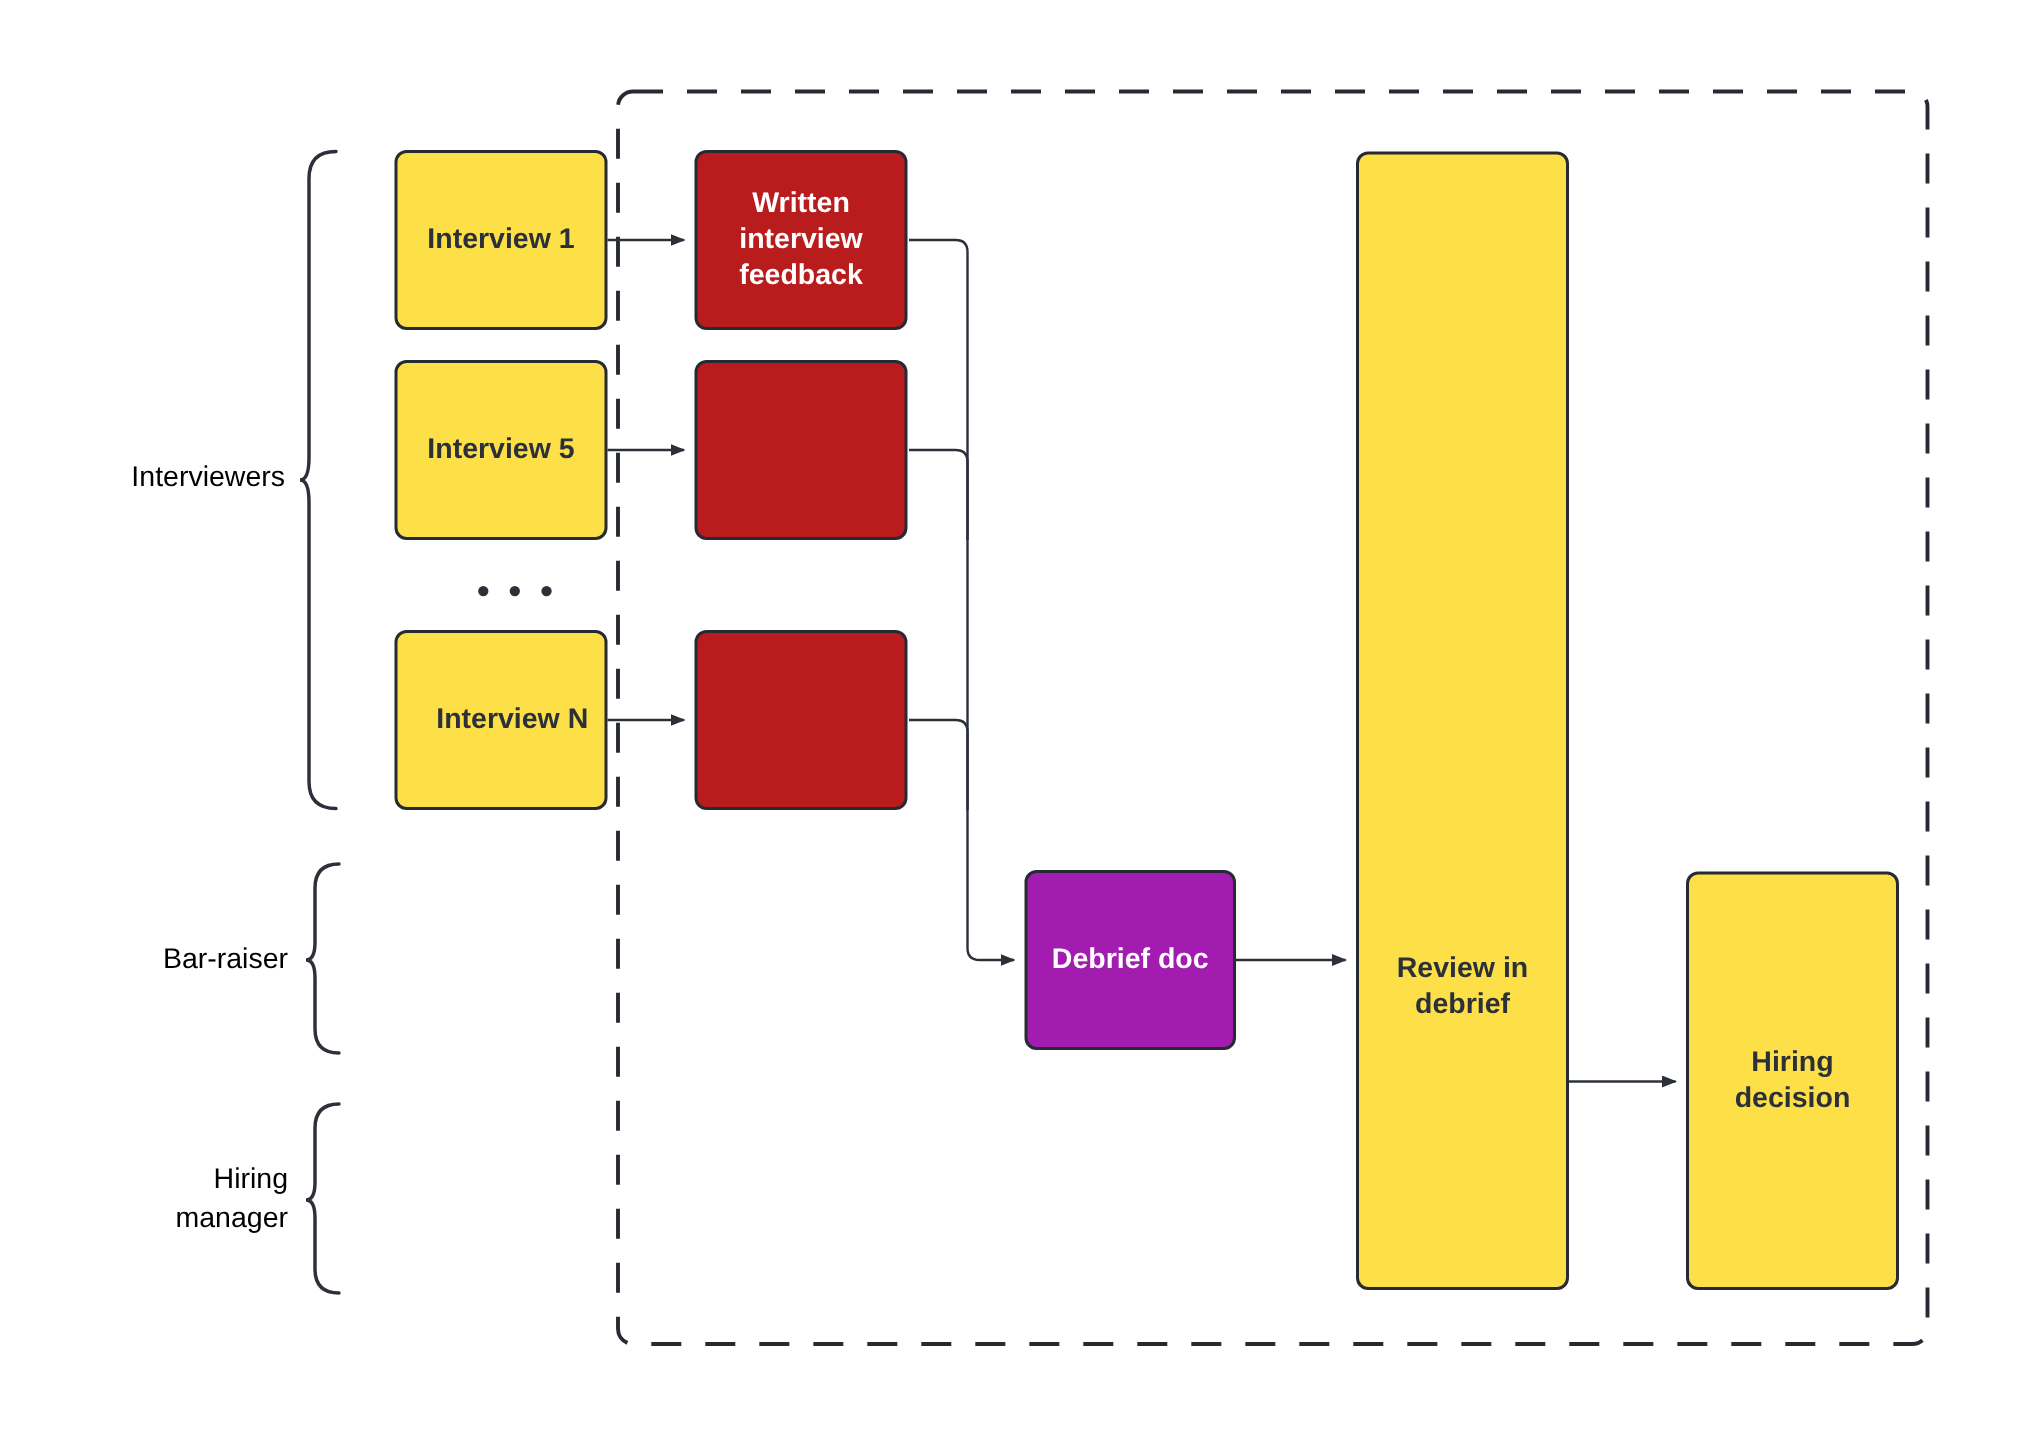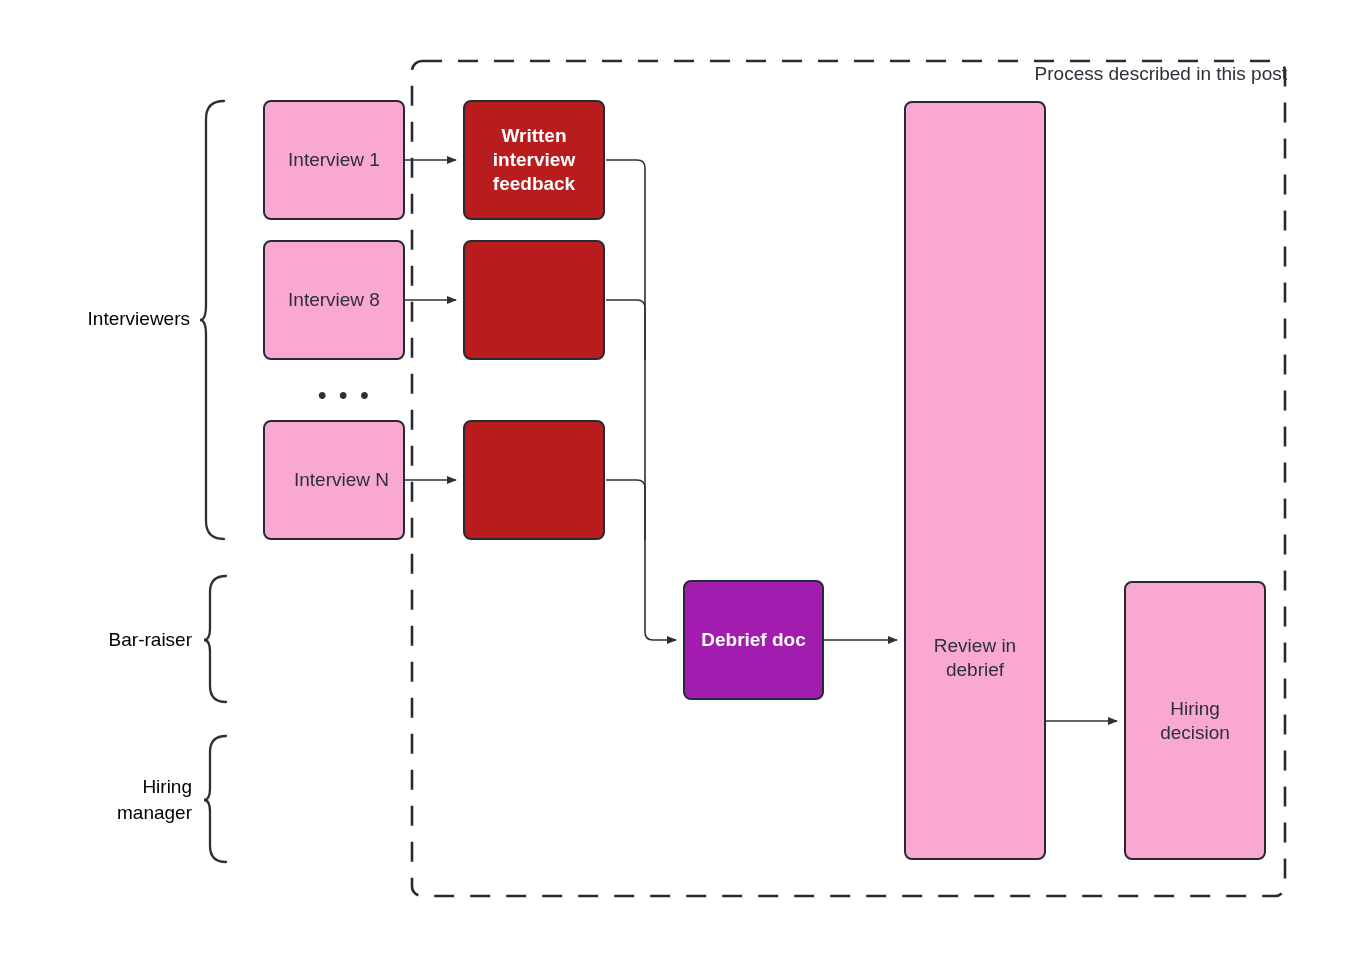--- a/index.html
+++ b/index.html
@@ -28,25 +28,25 @@
     position: absolute;
     box-sizing: border-box;
     display: flex;
     align-items: center;
     justify-content: center;
     text-align: center;
     border-radius: 8px;
     line-height: 1.25;
   }
   .node-plain {
-    background: #f9a8d4;
+    background: #fde047;
     border: 2px solid #262b33;
     color: #2c3038;
     font-size: 19px;
-    font-weight: normal;
+    font-weight: bold;
   }
   .node-red {
     background: #b91c1c;
     border: 2.5px solid #262b33;
     color: #ffffff;
     font-size: 19px;
     font-weight: bold;
   }
   .node-pink {
     background: #a21caf;
@@ -110,35 +110,34 @@
 
     <path d="M 606,300 L 637,300 Q 645,300 645,308 L 645,360" fill="none" stroke="#2c3038" stroke-width="1.6"></path>
 
     <path d="M 606,480 L 637,480 Q 645,480 645,488 L 645,540" fill="none" stroke="#2c3038" stroke-width="1.6"></path>
 
     <path d="M 824,640 L 897,640" fill="none" stroke="#2c3038" stroke-width="1.6" marker-end="url(#arrow)"></path>
 
     <path d="M 1046,721 L 1117,721" fill="none" stroke="#2c3038" stroke-width="1.6" marker-end="url(#arrow)"></path>
   </svg>
 
-  <div class="boundary-label" style="right:58px; top:63px;">Process described in this post</div>
 
   <div class="group-label" style="left:20px; top:306px; width:170px;">Interviewers</div>
 
   <div class="group-label" style="left:20px; top:627px; width:172px;">Bar-raiser</div>
 
   <div class="group-label nodetext" style="left:20px; top:774px; width:172px;">Hiring
 manager</div>
 
   <div class="node node-plain" style="left:263px; top:100px; width:142px; height:120px;">
     <span class="nodetext">Interview 1</span>
   </div>
 
   <div class="node node-plain" style="left:263px; top:240px; width:142px; height:120px;">
-    <span class="nodetext">Interview 8</span>
+    <span class="nodetext">Interview 5</span>
   </div>
 
   <div class="ellipsis-label" style="left:318px; top:381px;">• • •</div>
 
   <div class="node node-plain" style="left:263px; top:420px; width:142px; height:120px;padding-left:15px;">
     <span class="nodetext">Interview N</span>
   </div>
 
   <div class="node node-red" style="left:463px; top:100px; width:142px; height:120px;">
     <span class="nodetext">Written

